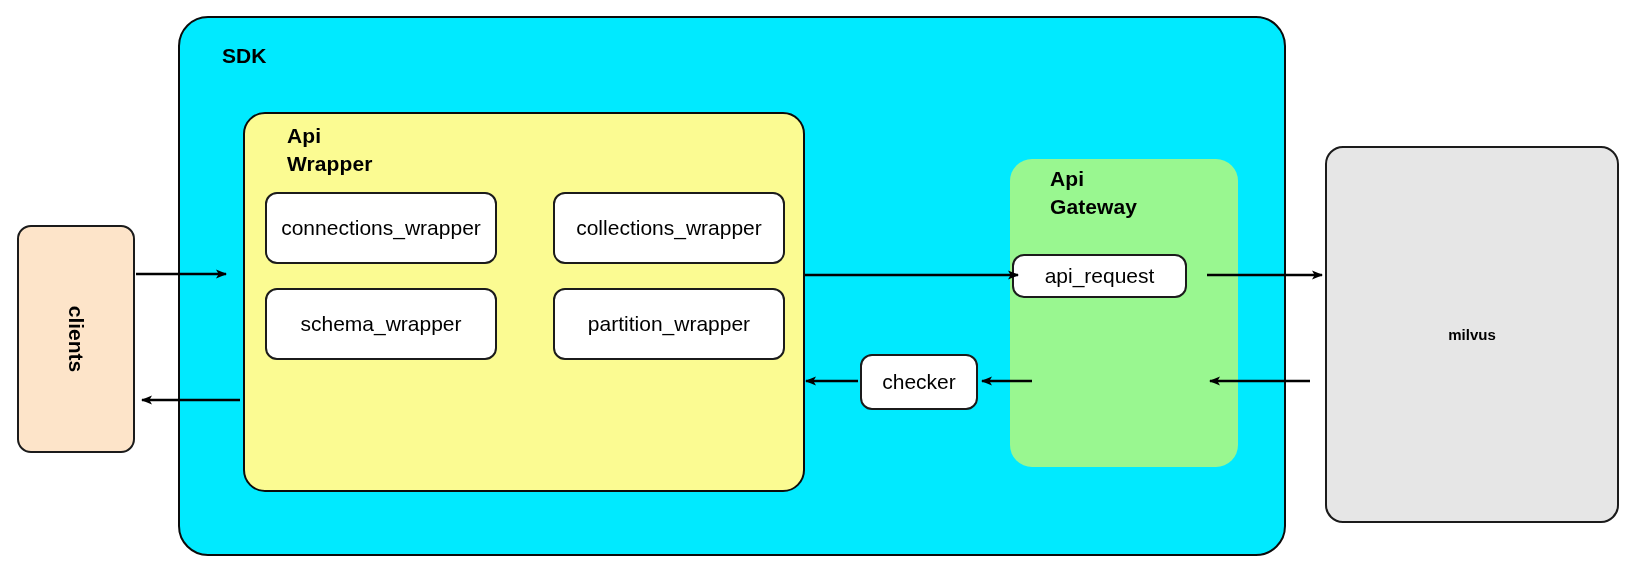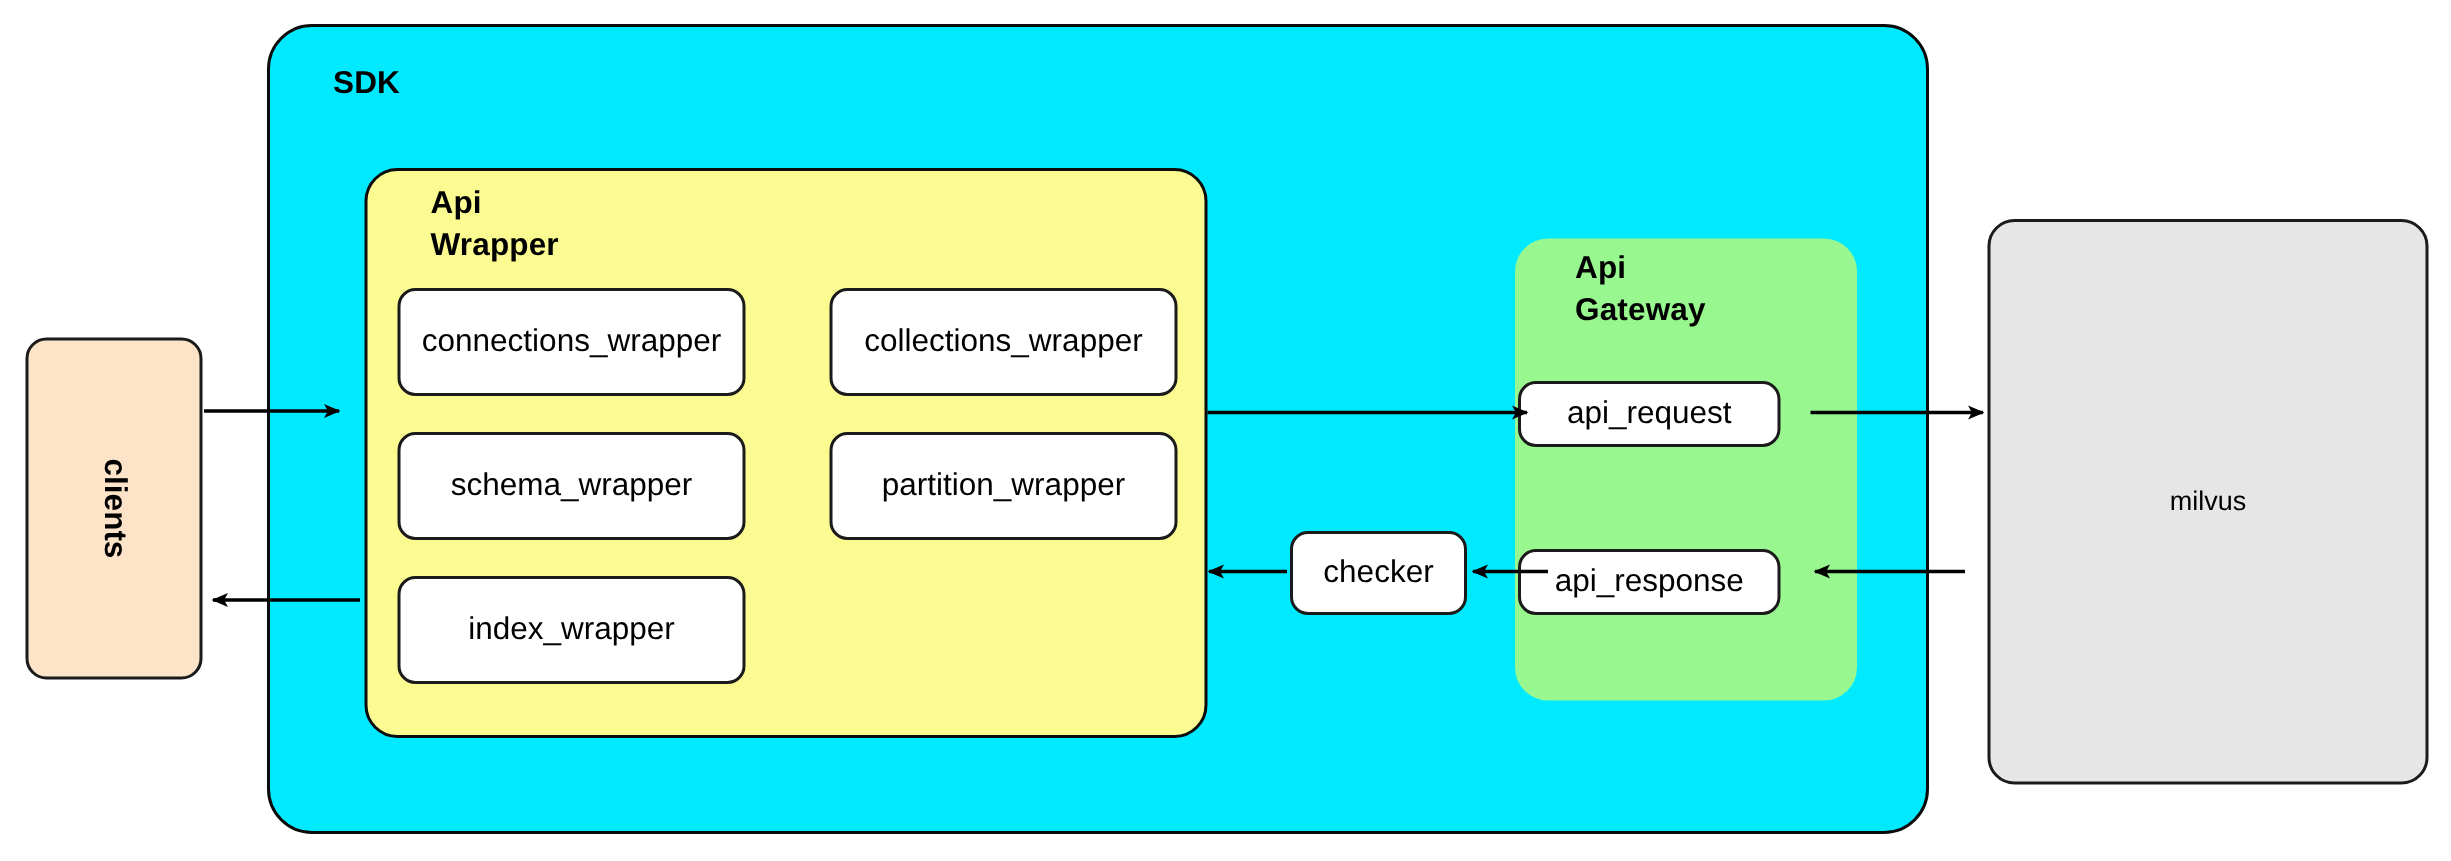--- a/index.html
+++ b/index.html
@@ -120,22 +120,22 @@
     transform: rotate(90deg);
     white-space: nowrap;
   }
 
   .node-milvus {
     left: 1325px; top: 146px;
     width: 294px; height: 377px;
     background: #e6e6e6;
     border: 2.5px solid #1b1b1b;
     border-radius: 18px;
-    font-size: 18px;
-    font-weight: normal;
+    font-size: 15px;
+    font-weight: bold;
   }
 
   
   #edges {
     position: absolute;
     left: 0; top: 0;
     width: 1634px; height: 574px;
     pointer-events: none;
   }
 </style>
@@ -155,24 +155,22 @@
 
   <div class="node container-apigateway">
     <div class="container-label">Api
 Gateway</div>
   </div>
 
   <div class="node box wrapper-box wb-c0 wb-r0">connections_wrapper</div>
   <div class="node box wrapper-box wb-c1 wb-r0">collections_wrapper</div>
   <div class="node box wrapper-box wb-c0 wb-r1">schema_wrapper</div>
   <div class="node box wrapper-box wb-c1 wb-r1">partition_wrapper</div>
-  <div class="node box wrapper-box wb-c0 wb-r2">index_wrapper</div>
 
   <div class="node box gw-box gw-r0">api_request</div>
-  <div class="node box gw-box gw-r1">api_response</div>
 
   <div class="node box box-checker">checker</div>
 
   <div class="node node-clients">
     <span class="vtext">clients</span>
   </div>
 
   <div class="node node-milvus">milvus</div>
 
   <svg id="edges" viewBox="0 0 1634 574">

